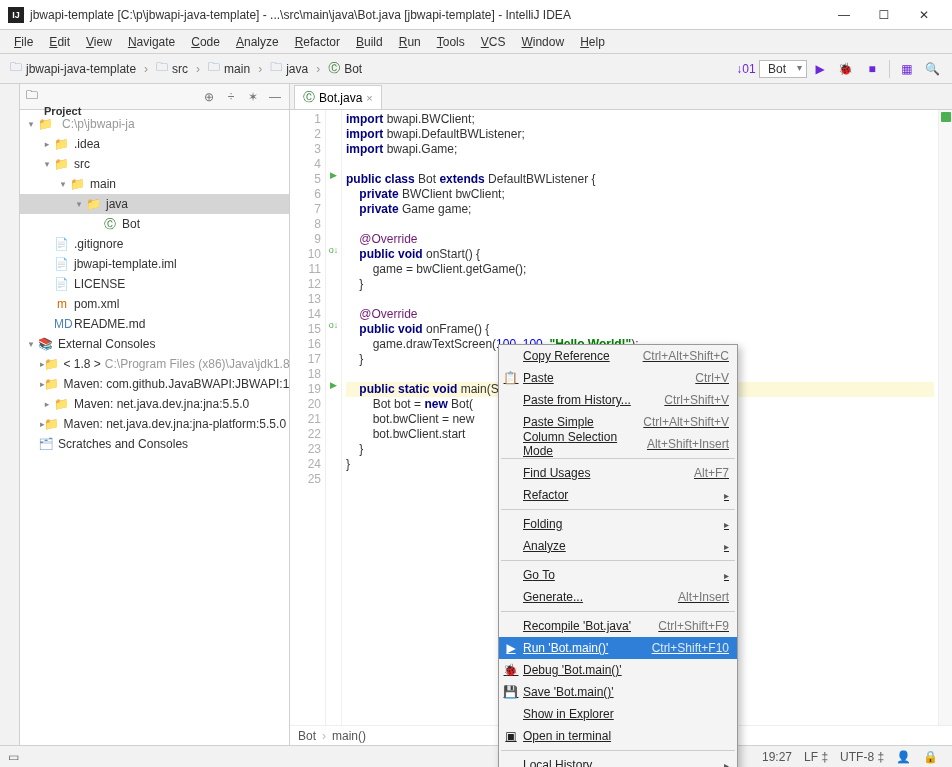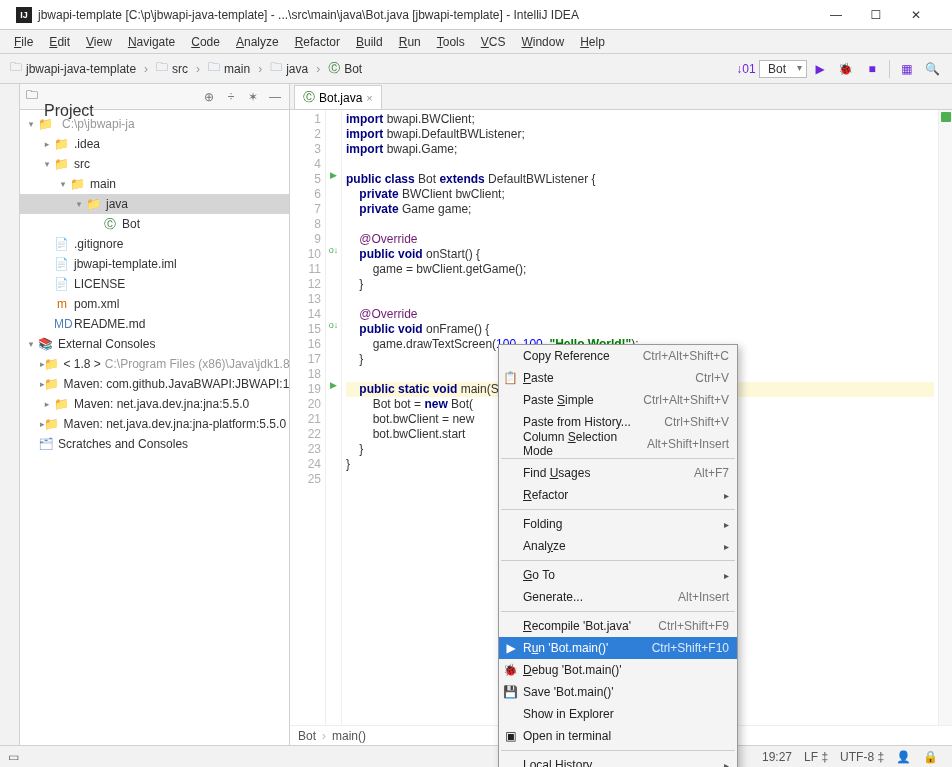--- a/index.html
+++ b/index.html
@@ -1,19 +1,19 @@
 <!DOCTYPE html>
 <html><head>
 <meta charset="utf-8">
 <style>
 * { margin: 0; padding: 0; box-sizing: border-box; font-family: "Segoe UI", Tahoma, sans-serif; font-size: 12px; user-select: none; }
 html, body { width: 952px; height: 767px; background: #f2f2f2; overflow: hidden; }
 
 
-.titlebar { height: 30px; background: #fff; display: flex; align-items: center; padding: 0 16px; border-bottom: 1px solid #ccc; }
+.titlebar { height: 30px; background: #fff; display: flex; align-items: center; padding: 0 8px; border-bottom: 1px solid #ccc; }
 .titlebar .app-icon { width: 16px; height: 16px; background: #222; margin-right: 6px; display:flex;align-items:center;justify-content:center;color:#fff;font-size:9px;font-weight:bold; }
 .titlebar .title { flex: 1; color: #333; font-size: 12px; }
 .titlebar .winbtn { width: 40px; height: 30px; display: flex; align-items: center; justify-content: center; color:#333; }
 
 
 .menubar { height: 24px; background: #f2f2f2; display: flex; align-items: center; padding: 0 6px; border-bottom: 1px solid #d0d0d0; }
 .menubar .menu { padding: 2px 8px; color: #333; }
 .menubar .menu u { text-decoration: underline; }
 
 
@@ -26,21 +26,21 @@
 .navbar .config { border:1px solid #bbb;background:#fff;padding:1px 20px 1px 8px;position:relative;color:#333;}
 .navbar .config::after{content:"▾";position:absolute;right:4px;color:#777;font-size:10px;}
 
 
 .main { display:flex; height: calc(767px - 30px - 24px - 30px - 22px); }
 .leftgutter { width:20px;background:#f2f2f2;border-right:1px solid #d0d0d0;writing-mode:vertical-rl;text-align:center;padding-top:6px;color:#555;font-size:11px; }
 
 
 .projectpanel { width: 270px; background:#fff; border-right:1px solid #d0d0d0; display:flex;flex-direction:column;}
 .projectheader { height:26px;border-bottom:1px solid #d0d0d0;display:flex;align-items:center;padding:0 6px;gap:6px;background:#f7f7f7;}
-.projectheader .plabel { flex:1;color:#333;font-weight:normal;font-size:16px;margin-top:28px;}
+.projectheader .plabel { flex:1;color:#333;font-weight:bold;font-size:11px;margin-top:28px;}
 .projectheader .picon { width:16px;color:#777;text-align:center;}
 .tree { flex:1; overflow:auto; padding:4px 0; }
 .treerow { display:flex;align-items:center;height:20px;padding-right:4px;color:#333;white-space:nowrap;}
 .treerow .arrow { width:14px;text-align:center;color:#888;font-size:9px;}
 .treerow .ticon { width:16px;text-align:center;margin-right:4px;}
 .treerow .name { }
 .treerow .hint { color:#999;margin-left:4px;}
 .treerow.selected { background:#d5d5d5; }
 .treerow.bold .name { font-weight:bold; }
 .ind0{padding-left:4px}.ind1{padding-left:20px}.ind2{padding-left:36px}.ind3{padding-left:52px}.ind4{padding-left:68px}
@@ -60,21 +60,21 @@
 .code .kw{color:#000080;font-weight:bold;}
 .code .str{color:#008000;font-weight:bold;}
 .code .num{color:#0000ff;}
 .code .ann{color:#701a75;}
 .code .hl{background:#fcf8d8;display:inline-block;width:100%;}
 .rightstrip{width:14px;background:#f7f7f7;border-left:1px solid #eee;}
 .rightstrip .ok{width:10px;height:10px;background:#4caf50;margin:2px auto;border-radius:1px;}
 
 
 .ctxmenu { position:absolute; left:498px; top:344px; width:240px; background:#f4f4f4; border:1px solid #999; box-shadow:3px 3px 8px rgba(0,0,0,.25); z-index:50;}
-.ctxmenu .row { height:22px;display:flex;align-items:center;padding:0 8px;color:#222;}
+.ctxmenu .row { height:22px;display:flex;align-items:center;padding:0 8px;color:#222;text-decoration:underline;}
 .ctxmenu .row .lbl{flex:1;}
 .ctxmenu .row .sc{color:#777;font-size:12px;}
 .ctxmenu .row .arr{color:#555;font-size:10px;margin-left:6px;}
 .ctxmenu .row .ic{width:16px;text-align:center;margin-right:4px;margin-left:-4px;}
 .ctxmenu .row.sel { background:#2f7ed8;color:#fff;}
 .ctxmenu .row.sel .sc{color:#dceaf8;}
 .ctxmenu .sep { height:1px;background:#ccc;margin:3px 2px;}
 
 
 .statusbar{height:22px;background:#f2f2f2;border-top:1px solid #d0d0d0;display:flex;align-items:center;padding:0 8px;color:#555;font-size:11px;}
@@ -339,27 +339,27 @@
       <span class="lbl">Copy Reference</span>
       <span class="sc">Ctrl+Alt+Shift+C</span>
     </div>
     <div class="row">
       <span class="ic">📋</span>
       <span class="lbl"><u>P</u>aste</span>
       <span class="sc">Ctrl+V</span>
     </div>
     <div class="row">
       <span class="ic"></span>
+      <span class="lbl">Paste from History...</span>
+      <span class="sc">Ctrl+Shift+V</span>
+    </div>
+    <div class="row">
+      <span class="ic"></span>
       <span class="lbl">Paste <u>S</u>imple</span>
       <span class="sc">Ctrl+Alt+Shift+V</span>
-    </div>
-    <div class="row">
-      <span class="ic"></span>
-      <span class="lbl">Paste from History...</span>
-      <span class="sc">Ctrl+Shift+V</span>
     </div>
     <div class="row">
       <span class="ic"></span>
       <span class="lbl">Column <u>S</u>election Mode</span>
       <span class="sc">Alt+Shift+Insert</span>
     </div>
     <div class="sep"></div>
     <div class="row">
       <span class="ic"></span>
       <span class="lbl">Find <u>U</u>sages</span>

